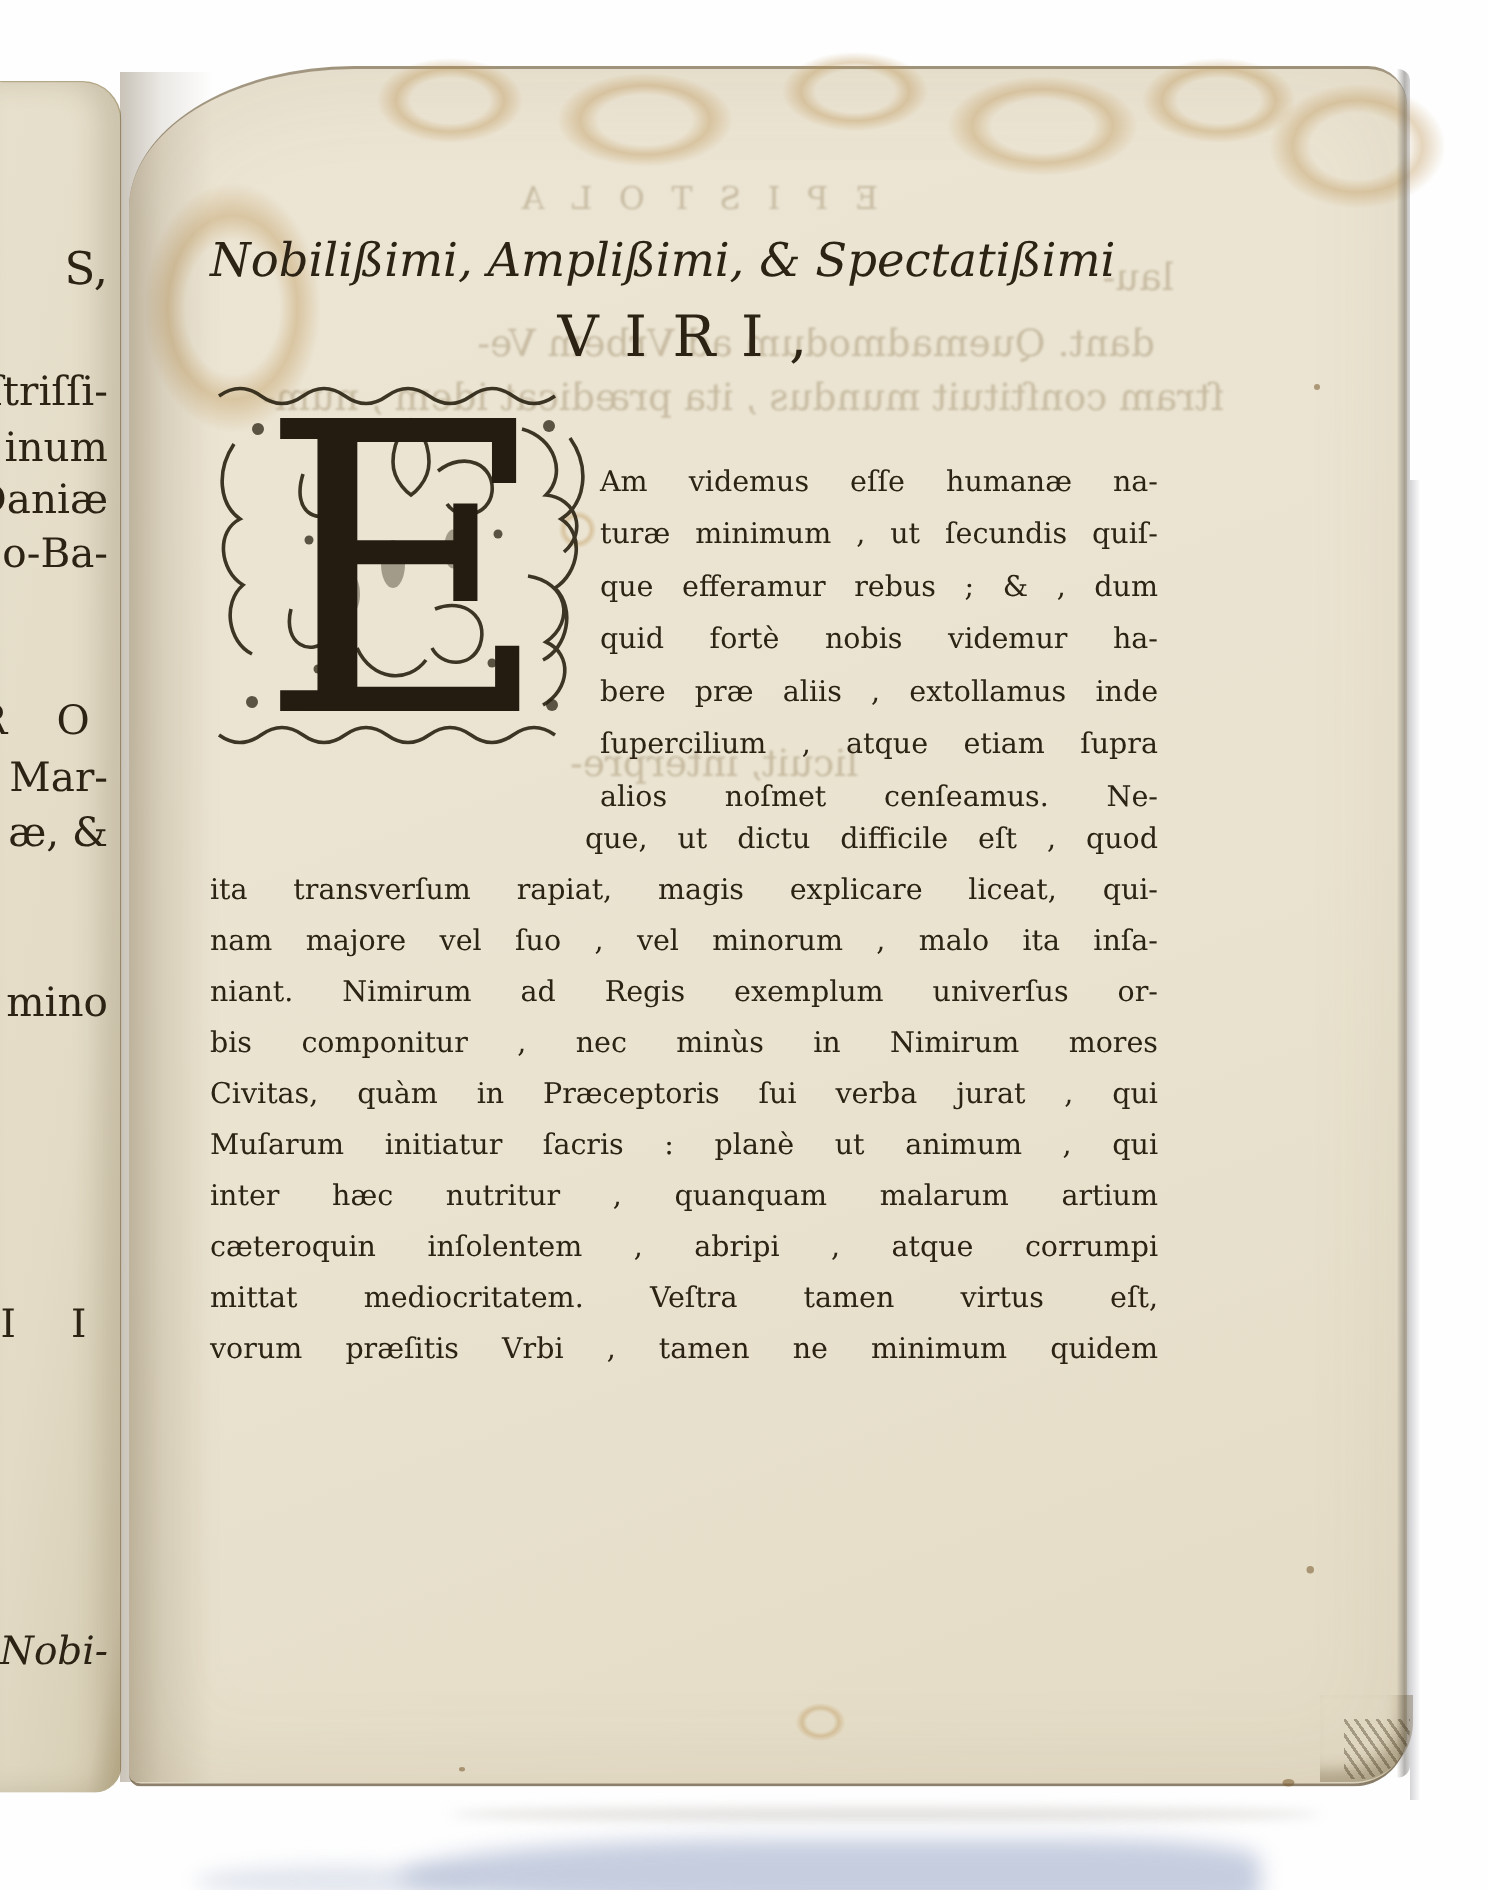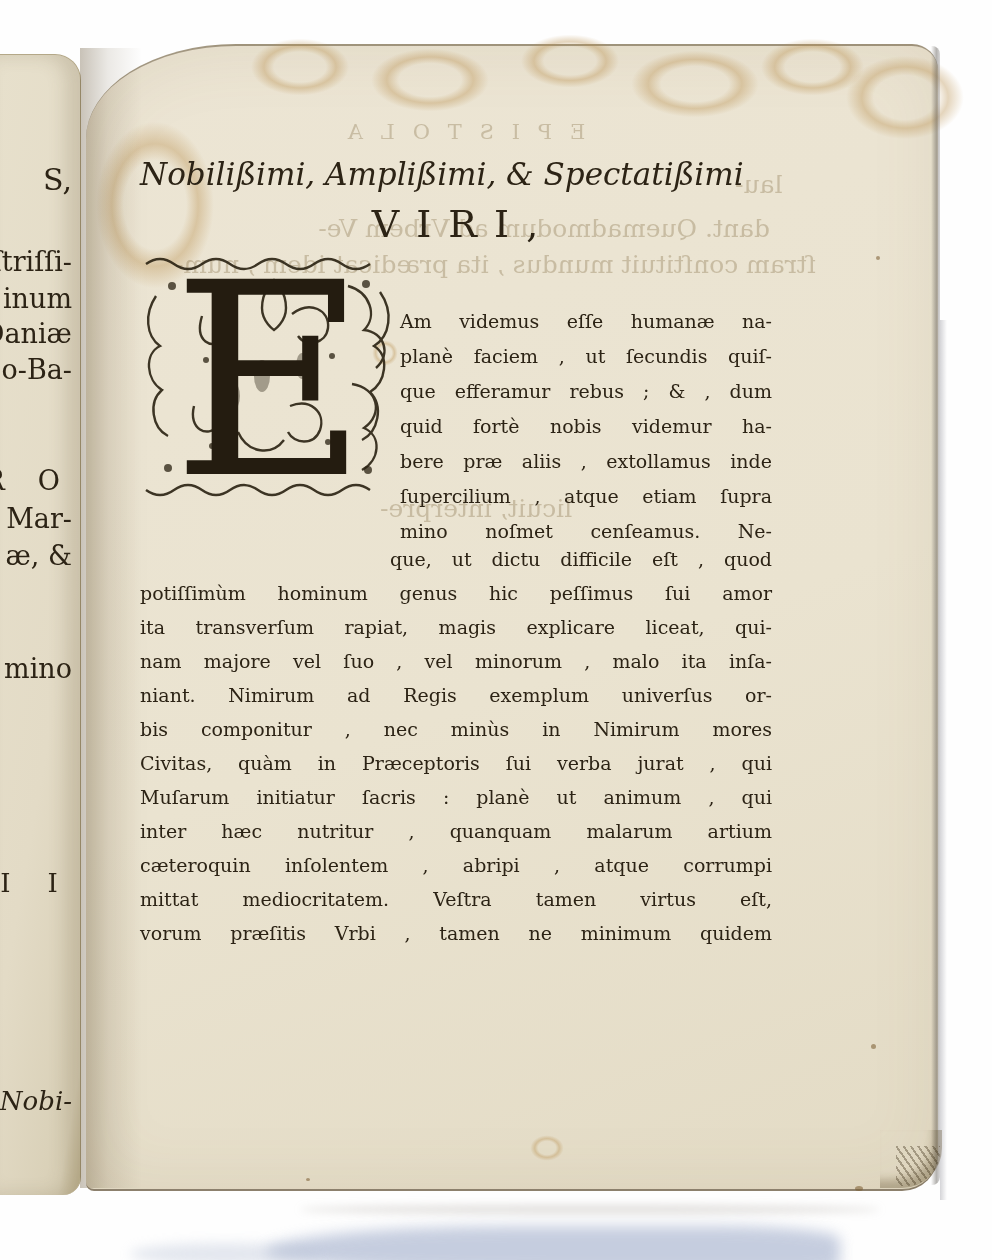--- a/index.html
+++ b/index.html
@@ -186,34 +186,33 @@
         <circle cx="186" cy="186" r="3"></circle>
       <ellipse cx="120" cy="120" rx="8" ry="16" opacity="0.5"></ellipse>
       <ellipse cx="160" cy="110" rx="6" ry="13" opacity="0.5"></ellipse>
       <ellipse cx="92" cy="140" rx="6" ry="13" opacity="0.5"></ellipse>
     </g>
     <text x="30" y="218" font-family="DejaVu Serif, Liberation Serif, serif" font-size="268" fill="#241c10">E</text>
   </svg>
 
   <div id="narrow-col" class="tcol">
     <div class="jline">Am videmus eſſe humanæ na-</div>
-    <div class="jline">planè faciem , ut ſecundis quiſ-</div>
+    <div class="jline">turæ minimum , ut ſecundis quiſ-</div>
     <div class="jline">que efferamur rebus ; &amp; , dum</div>
     <div class="jline">quid fortè nobis videmur ha-</div>
     <div class="jline">bere præ aliis , extollamus inde</div>
     <div class="jline">ſupercilium , atque etiam ſupra</div>
-    <div class="jline">mino noſmet cenſeamus. Ne-</div>
+    <div class="jline">alios noſmet cenſeamus. Ne-</div>
   </div>
 
   <div id="indent-line" class="tcol">
     <div class="jline">que, ut dictu difficile eſt , quod</div>
   </div>
 
   <div id="body-col" class="tcol">
-    <div class="jline">potiſſimùm hominum genus hic peſſimus ſui amor</div>
     <div class="jline">ita transverſum rapiat, magis explicare liceat, qui-</div>
     <div class="jline">nam majore vel ſuo , vel minorum , malo ita inſa-</div>
     <div class="jline">niant. Nimirum ad Regis exemplum univerſus or-</div>
     <div class="jline">bis componitur , nec minùs in Nimirum mores</div>
     <div class="jline">Civitas, quàm in Præceptoris ſui verba jurat , qui</div>
     <div class="jline">Muſarum initiatur ſacris : planè ut animum , qui</div>
     <div class="jline">inter hæc nutritur , quanquam malarum artium</div>
     <div class="jline">cæteroquin inſolentem , abripi , atque corrumpi</div>
     <div class="jline">mittat mediocritatem. Veſtra tamen virtus eſt,</div>
     <div class="jline">vorum præſitis Vrbi , tamen ne minimum quidem</div>

